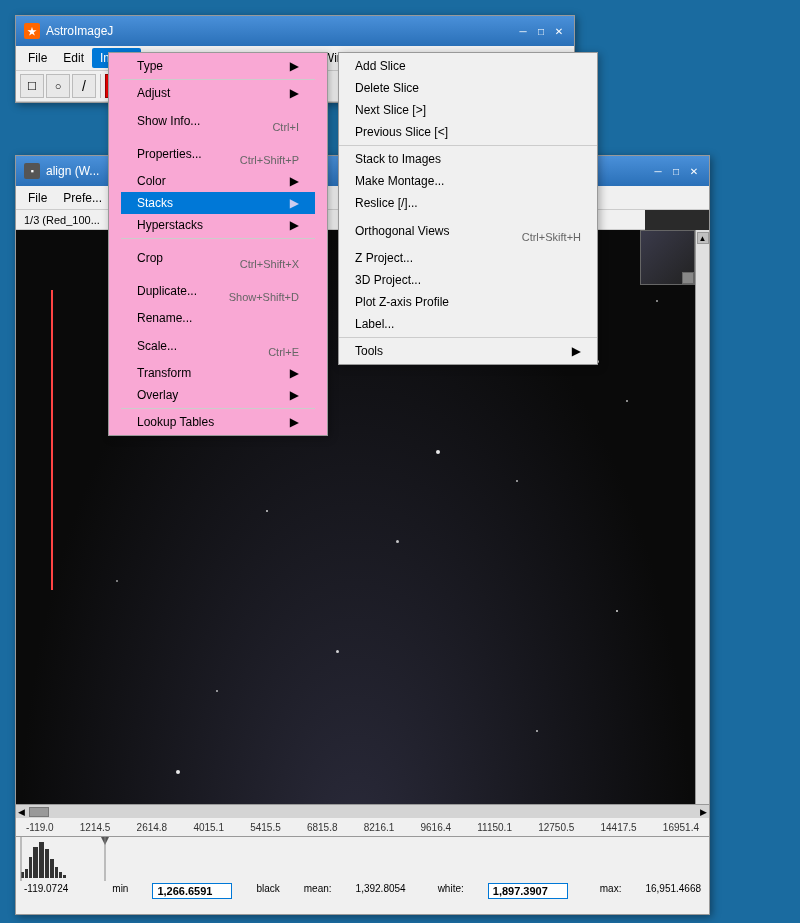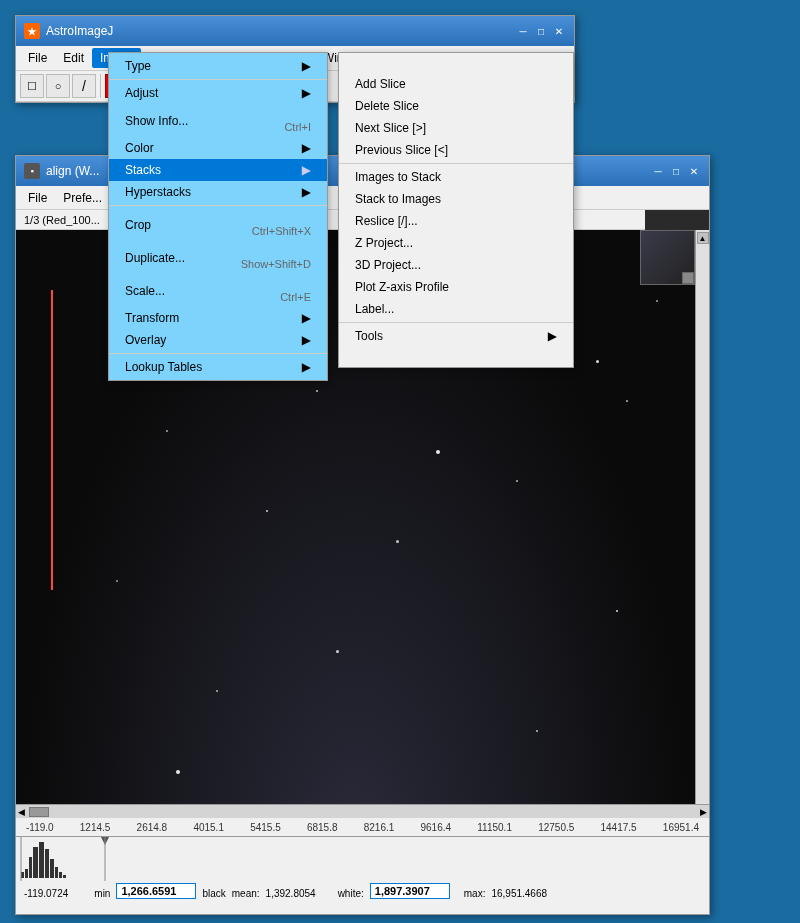--- a/index.html
+++ b/index.html
@@ -191,45 +191,45 @@
       height: 18px;
       display: flex;
       align-items: center;
       padding: 0 10px;
       font-size: 10px;
       color: #333;
       justify-content: space-between;
     }
     .value-bar {
       display: flex;
-      align-items: flex-end;
+      align-items: flex-start;
       padding: 2px 8px;
       font-size: 10px;
-      gap: 6px;
+      gap: 24px;
     }
     .value-field {
       border: 1px solid #0078d7;
       background: white;
       padding: 1px 4px;
       font-weight: bold;
       font-size: 11px;
       min-width: 80px;
     }
 
     
     .dropdown-menu {
       position: absolute;
       top: 52px;
       left: 108px;
-      background: #7dd3fc;
+      background: #f9a8d4;
       border: 1px solid #999;
       box-shadow: 2px 2px 8px rgba(0,0,0,0.3);
       width: 220px;
       z-index: 1000;
-      padding: 2px 0;
+      padding: 2px 12px;
     }
     .menu-item {
       padding: 4px 16px;
       cursor: pointer;
       display: flex;
       align-items: center;
       justify-content: space-between;
       white-space: nowrap;
     }
     .menu-item.active {
@@ -252,23 +252,23 @@
     }
 
     
     .stacks-submenu {
       position: absolute;
       top: 52px;
       left: 338px;
       background: #f0f0f0;
       border: 1px solid #999;
       box-shadow: 2px 2px 8px rgba(0,0,0,0.3);
-      width: 236px;
+      width: 260px;
       z-index: 1001;
-      padding: 20px 0;
+      padding: 2px 0;
     }
 
     
     .side-panel {
       position: absolute;
       right: 0;
       top: 54px;
       width: 14px;
       height: calc(100% - 134px);
       background: #e0e0e0;
@@ -354,20 +354,24 @@
   <div class="menu-divider"></div>
   <div class="menu-item">
     <span>Adjust</span>
     <span class="arrow">▶</span>
   </div>
   <div class="menu-item">
     <span>Show Info...</span>
     <span class="shortcut">Ctrl+I</span>
   </div>
   <div class="menu-item">
+    <span>Properties...</span>
+    <span class="shortcut">Ctrl+Shift+P</span>
+  </div>
+  <div class="menu-item">
     <span>Color</span>
     <span class="arrow">▶</span>
   </div>
   <div class="menu-item active">
     <span>Stacks</span>
     <span class="arrow" style="color:#cce;">▶</span>
   </div>
   <div class="menu-item">
     <span>Hyperstacks</span>
     <span class="arrow">▶</span>
@@ -375,20 +379,23 @@
   <div class="menu-divider"></div>
   <div class="menu-item">
     <span>Crop</span>
     <span class="shortcut">Ctrl+Shift+X</span>
   </div>
   <div class="menu-item">
     <span>Duplicate...</span>
     <span class="shortcut">Show+Shift+D</span>
   </div>
   <div class="menu-item">
+    <span>Rename...</span>
+  </div>
+  <div class="menu-item">
     <span>Scale...</span>
     <span class="shortcut">Ctrl+E</span>
   </div>
   <div class="menu-item">
     <span>Transform</span>
     <span class="arrow">▶</span>
   </div>
   <div class="menu-item">
     <span>Overlay</span>
     <span class="arrow">▶</span>
@@ -408,27 +415,31 @@
     <span>Delete Slice</span>
   </div>
   <div class="menu-item">
     <span>Next Slice [&gt;]</span>
   </div>
   <div class="menu-item">
     <span>Previous Slice [&lt;]</span>
   </div>
   <div class="menu-divider"></div>
   <div class="menu-item">
-    <span>Images to Stack</span>
-  </div>
-  <div class="menu-item">
     <span>Stack to Images</span>
   </div>
   <div class="menu-item">
+    <span>Make Montage...</span>
+  </div>
+  <div class="menu-item">
     <span>Reslice [/]...</span>
+  </div>
+  <div class="menu-item">
+    <span>Orthogonal Views</span>
+    <span class="shortcut">Ctrl+Skift+H</span>
   </div>
   <div class="menu-item">
     <span>Z Project...</span>
   </div>
   <div class="menu-item">
     <span>3D Project...</span>
   </div>
   <div class="menu-item">
     <span>Plot Z-axis Profile</span>
   </div>
@@ -549,19 +560,19 @@
       </svg>
     </div>
 
     <div class="value-bar">
       <span>-119.0724</span>
       <span style="margin-left:20px;">min</span>
       <div class="value-field">1,266.6591</div>
       <span>black</span>
       <span style="">mean:</span>
       <span>1,392.8054</span>
-      <span style="margin-left:16px;">white:</span>
+      <span style="margin-left:8px;">white:</span>
       <div class="value-field">1,897.3907</div>
       <span style="margin-left:8px;">max:</span>
       <span>16,951.4668</span>
     </div>
   </div>
 </div>
 
 </body></html>

